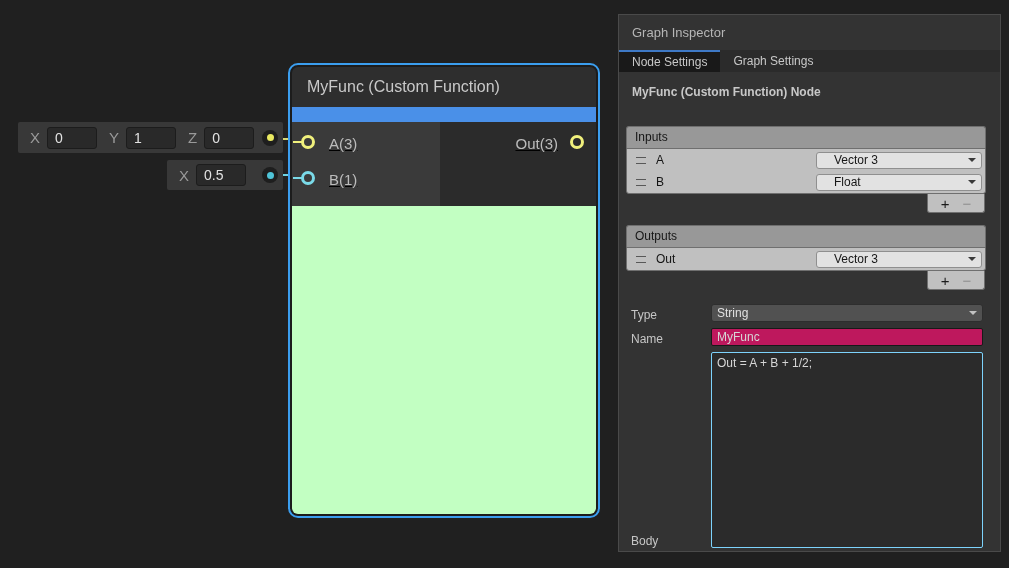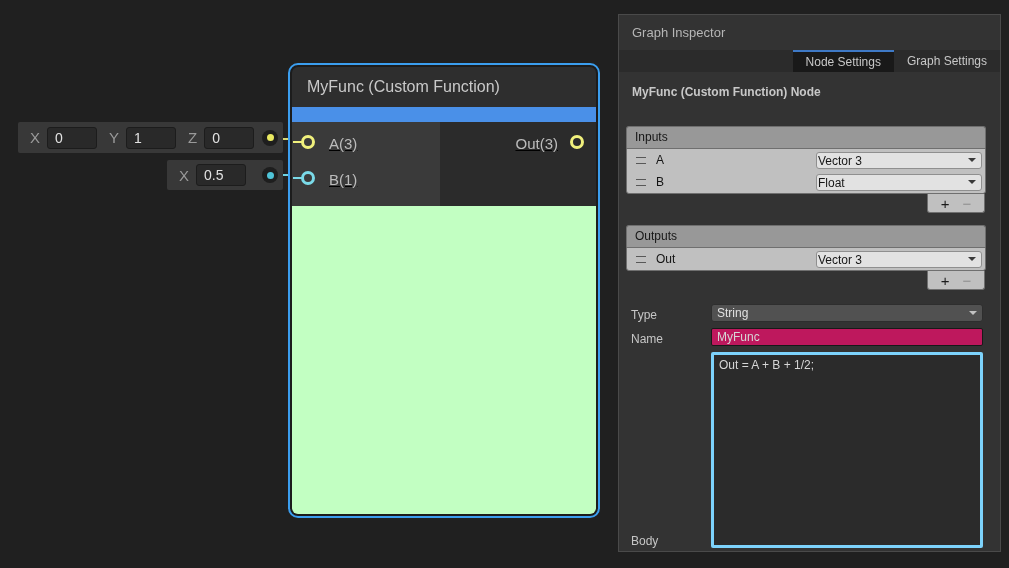--- a/index.html
+++ b/index.html
@@ -53,60 +53,60 @@
   .ring-cyan.stub::before { background:#7adae8; }
   .port-label { color:#bcbcbc; font-size:15px; }
   .port-row.in .port-label { margin-left:14px; }
   .port-row.out .port-label { margin-right:12px; }
   .node-preview { flex:1; }
 
   
   .inspector { position:absolute; left:618px; top:14px; width:383px; height:538px;
     background:#333333; border:1px solid #4a4a4a; z-index:3; }
   .insp-title { height:35px; line-height:35px; padding-left:13px; color:#b6b6b6; font-size:13px; }
-  .insp-tabs { height:22px; display:flex; background:#2b2b2b;justify-content:flex-end; }
+  .insp-tabs { height:22px; display:flex; background:#2b2b2b; }
   .tab { font-size:12px; color:#c8c8c8; display:flex; align-items:center;
     justify-content:center; padding:0 13px; height:22px; }
   .tab.active { background:#191919; border-top:2px solid #3e79c6; }
   .insp-heading { font-weight:bold; font-size:12px; color:#c8c8c8; padding:13px 13px 0 13px; }
 
   .rlist { margin:27px 0 0 7px; width:360px; }
   .rlist.second { margin-top:12px; }
   .rlist-header { height:22px; background:#989898; border:1px solid #6f6f6f;
     border-bottom:none; border-radius:3px 3px 0 0; font-size:12px; color:#161616;
     line-height:21px; padding-left:8px; }
   .rlist-body { background:#c0c0c0; border:1px solid #6f6f6f;
     border-radius:0 0 3px 3px; }
   .rlist-row { height:22px; display:flex; align-items:center; padding:0 3px 0 9px; }
   .drag-handle { width:10px; height:7px; border-top:1px solid #585858;
     border-bottom:1px solid #585858; margin-right:10px; flex:none; }
   .row-name { font-size:12px; color:#141414; flex:1; }
   .light-dd { width:166px; height:17px; background:#e2e2e2; border:1px solid #8f8f8f;
-    border-radius:3px; display:flex; align-items:flex-end; font-size:12px; color:#161616;
-    padding-left:1px; position:relative; }
+    border-radius:3px; display:flex; align-items:center; font-size:12px; color:#161616;
+    padding-left:17px; position:relative; }
   .dd-arrow { position:absolute; right:5px; top:50%; margin-top:-2px; width:0; height:0;
     border-left:4px solid transparent; border-right:4px solid transparent;
     border-top:4px solid #3a3a3a; }
   .dd-arrow.light { border-top-color:#c2c2c2; }
   .rlist-footer { display:flex; justify-content:flex-end; }
   .footer-box { width:58px; height:19px; background:#c0c0c0; border:1px solid #6f6f6f;
     border-top:none; border-radius:0 0 3px 3px; margin-right:1px;
     display:flex; align-items:center; justify-content:space-evenly; }
   .btn-plus { color:#1a1a1a; font-size:15px; line-height:15px; }
   .btn-minus { color:#8e8e8e; font-size:15px; line-height:15px; }
 
   .fields { margin-top:14px; }
   .field-row { display:flex; align-items:flex-end; margin:0 17px 6px 12px; }
   .field-label { width:80px; font-size:12px; color:#c6c6c6; padding-top:2px; flex:none; }
   .dark-dd { flex:1; height:18px; background:#515151; border:1px solid #2e2e2e;
     border-radius:3px; color:#e0e0e0; font-size:12px; display:flex; align-items:center;
     padding-left:5px; position:relative; }
   .dark-input { flex:1; height:18px; background:#be185d; border:1px solid #191919;
     border-radius:2px; color:#d6d6d6; font-size:12px; line-height:16px; padding-left:5px; }
-  .dark-textarea { flex:1; height:196px; background:#2b2b2b; border:3px solid #7dd3fc;
+  .dark-textarea { flex:1; height:196px; background:#2b2b2b; border:1px solid #7dd3fc;
     border-radius:2px; color:#d6d6d6; font-size:12px; padding:3px 5px; }
 </style>
 </head>
 <body>
 
 <div class="wire wire-a"></div>
 <div class="wire wire-b"></div>
 
 <div class="val-widget vw-1">
   <span class="vw-label">X</span>

